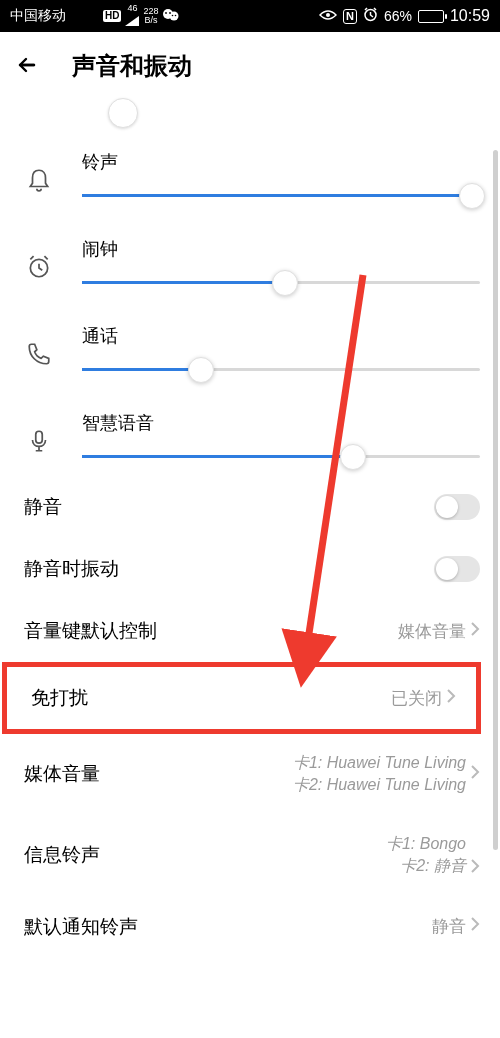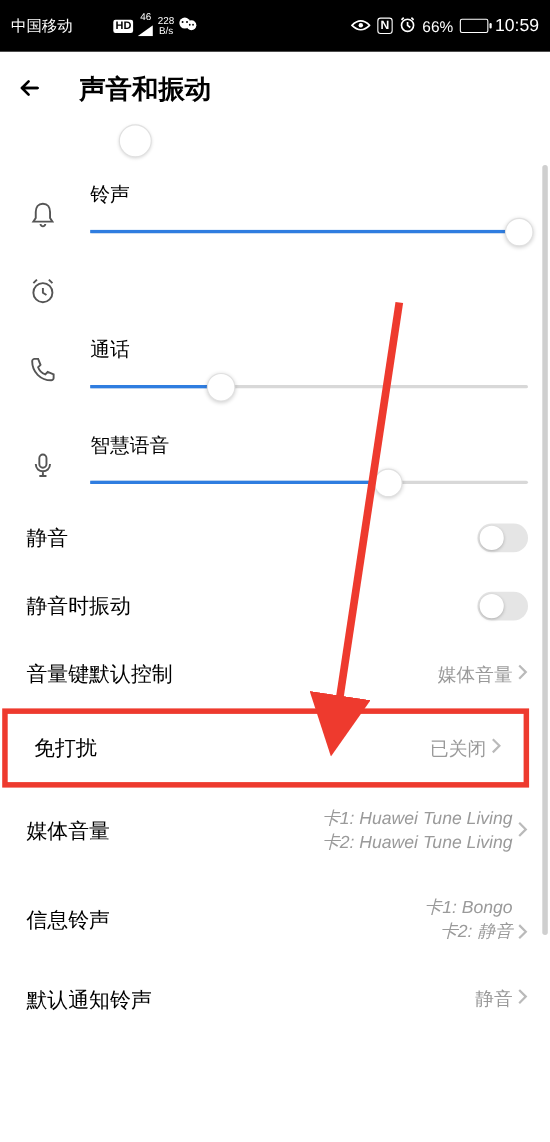--- a/index.html
+++ b/index.html
@@ -7,21 +7,21 @@
       width: 500px;
       height: 1038px;
       font-family: -apple-system, "Helvetica Neue", Arial, sans-serif;
       background: #fff;
       color: #000;
       position: relative;
       overflow: hidden;
     }
     
     .status-bar {
-      height: 47px;
+      height: 32px;
       background: #000;
       color: #fff;
       display: flex;
       align-items: center;
       padding: 0 10px;
       font-size: 14px;
       justify-content: space-between;
     }
     .status-left { display: flex; align-items: center; gap: 4px; }
     .status-right { display: flex; align-items: center; gap: 6px; }
@@ -203,20 +203,27 @@
     </div>
   </div>
 
   <div class="slider-row">
     <div class="slider-icon">
       <svg width="26" height="26" viewBox="0 0 24 24">
           <circle cx="12" cy="13" r="8" fill="none" stroke="#555" stroke-width="1.6"></circle>
           <path d="M12 9 L12 13 L15 15" stroke="#555" stroke-width="1.6" fill="none"></path>
           <path d="M4 5 L7 2 M20 5 L17 2" stroke="#555" stroke-width="1.6"></path>
         </svg>
+    </div>
+    <div class="slider-body">
+      <div class="slider-label">闹钟</div>
+      <div class="slider-track">
+        <div class="slider-fill" style="width:51%"></div>
+        <div class="slider-thumb" style="left:51%"></div>
+      </div>
     </div>
   </div>
 
   <div class="slider-row">
     <div class="slider-icon">
       <svg width="26" height="26" viewBox="0 0 24 24">
           <path d="M5 3 C4 3 3 4 3 5 C3 14 10 21 19 21 C20 21 21 20 21 19 L21 16 L16 14 L14 16 C11 15 9 13 8 10 L10 8 L8 3 Z" fill="none" stroke="#555" stroke-width="1.6"></path>
         </svg>
     </div>
     <div class="slider-body">

